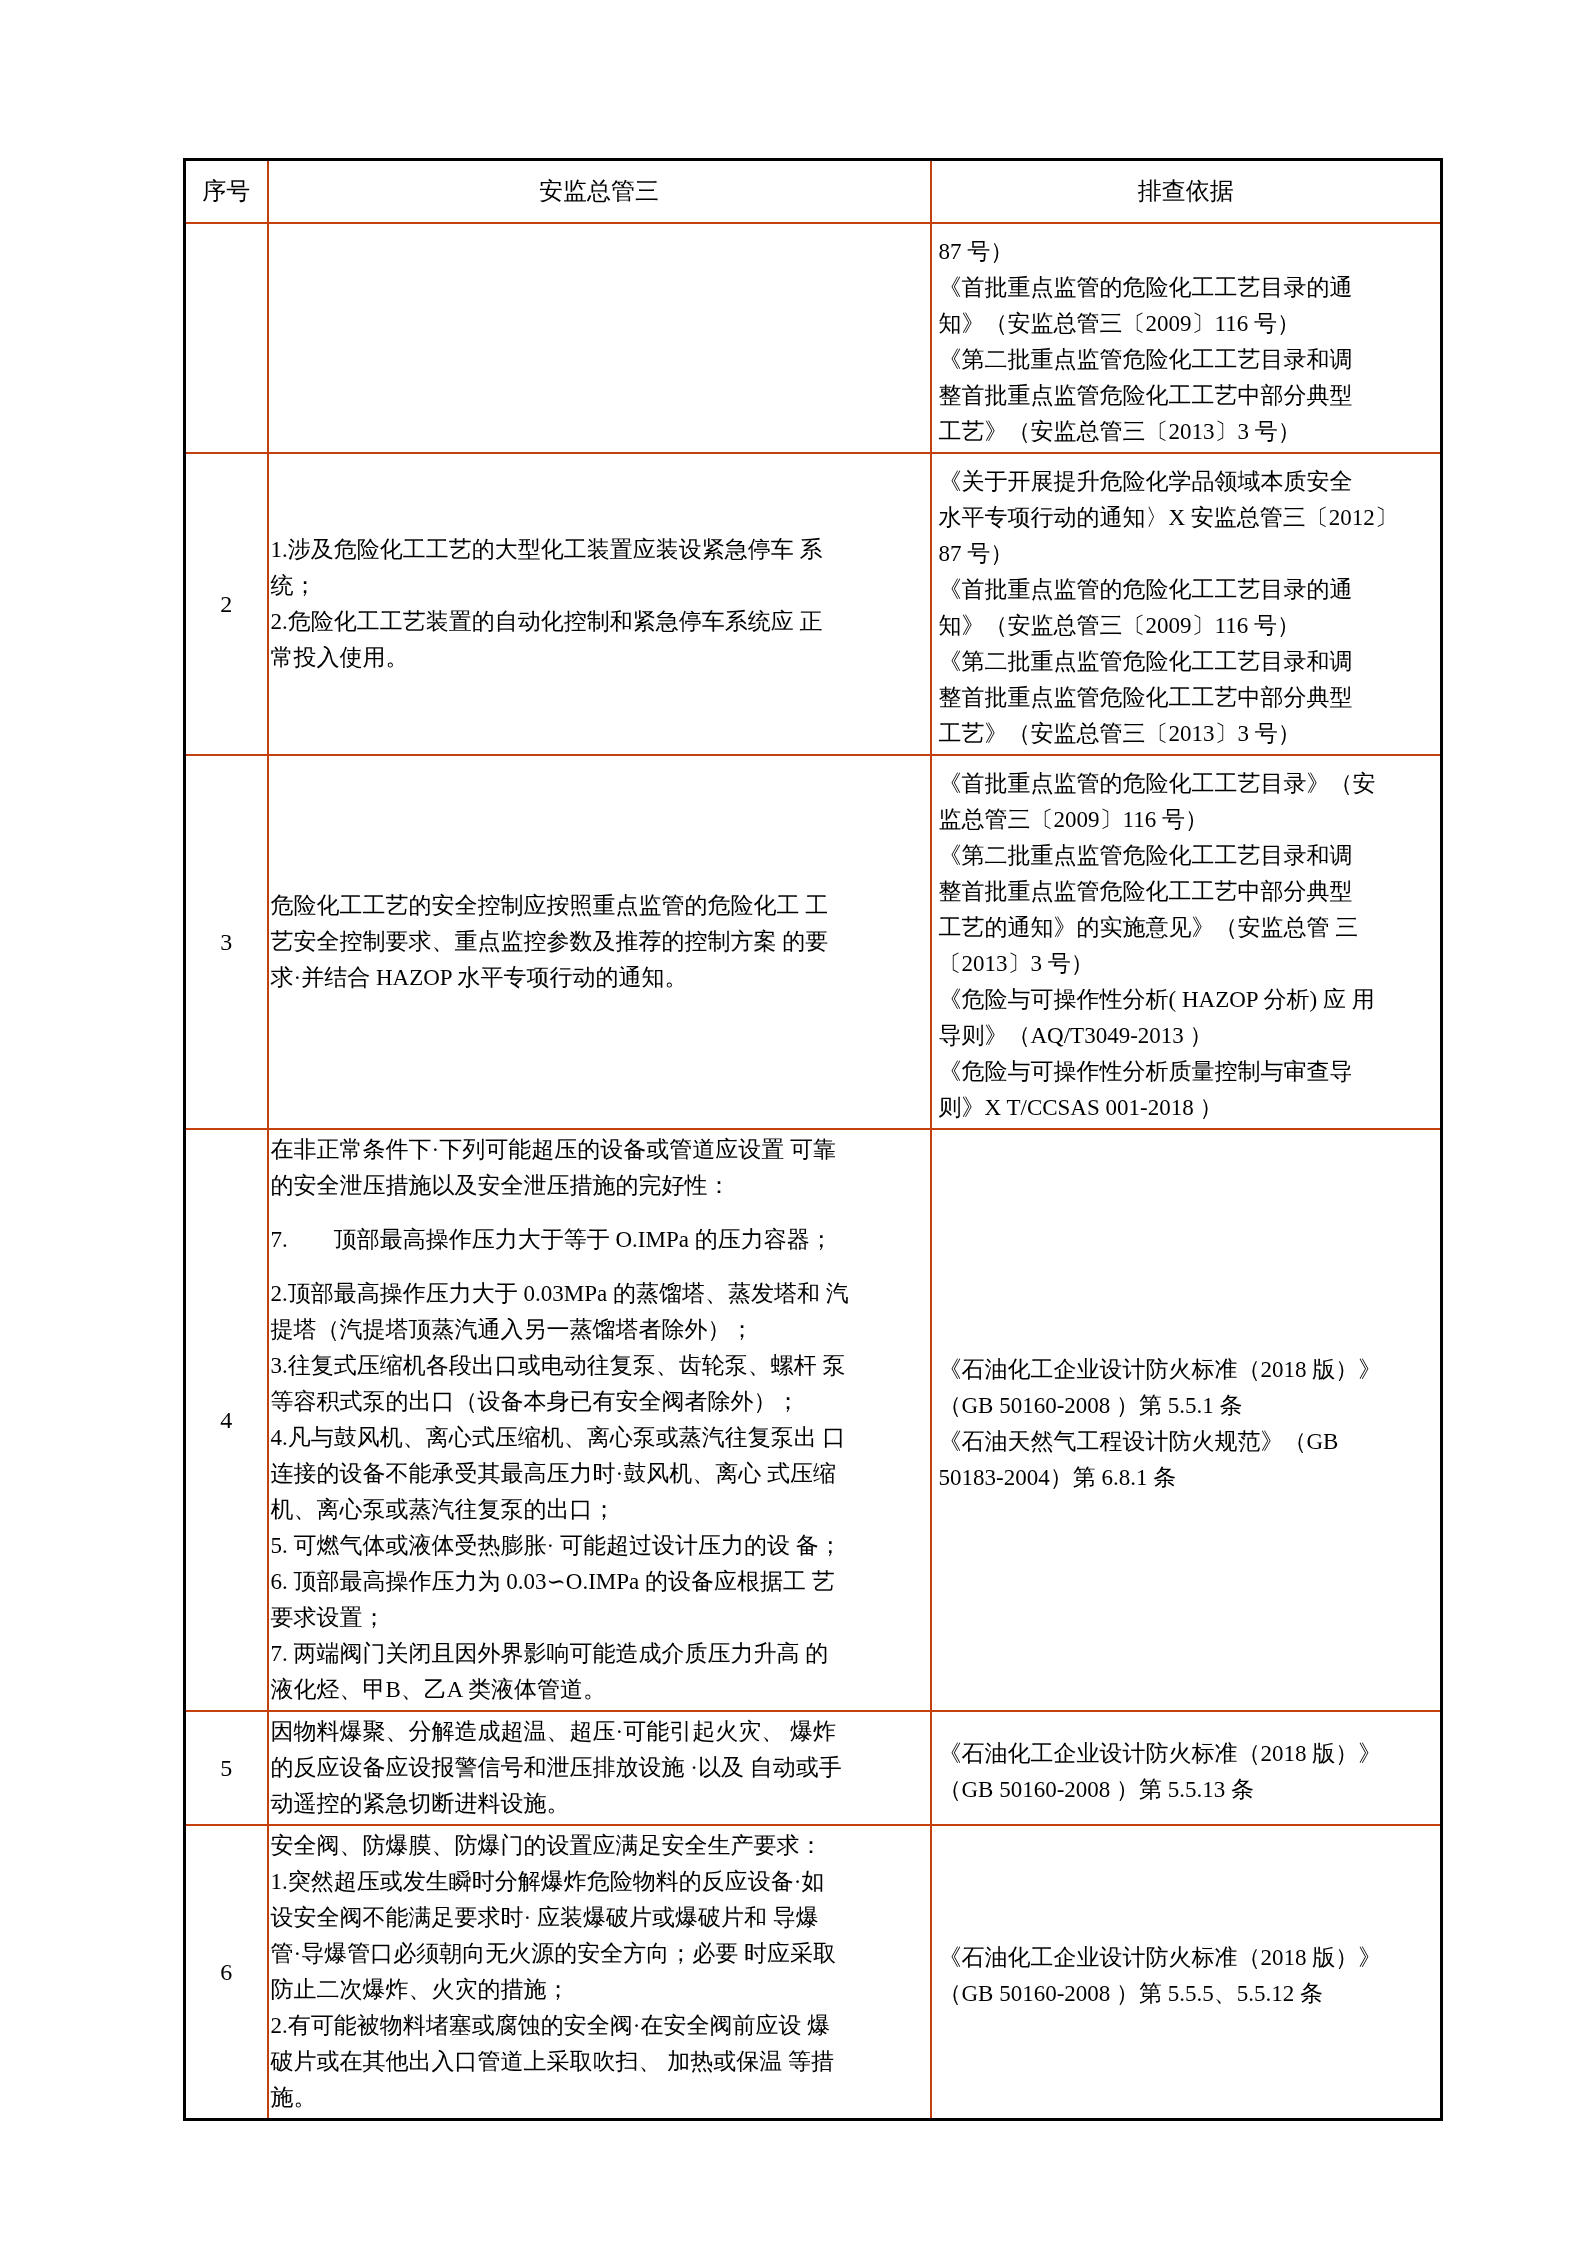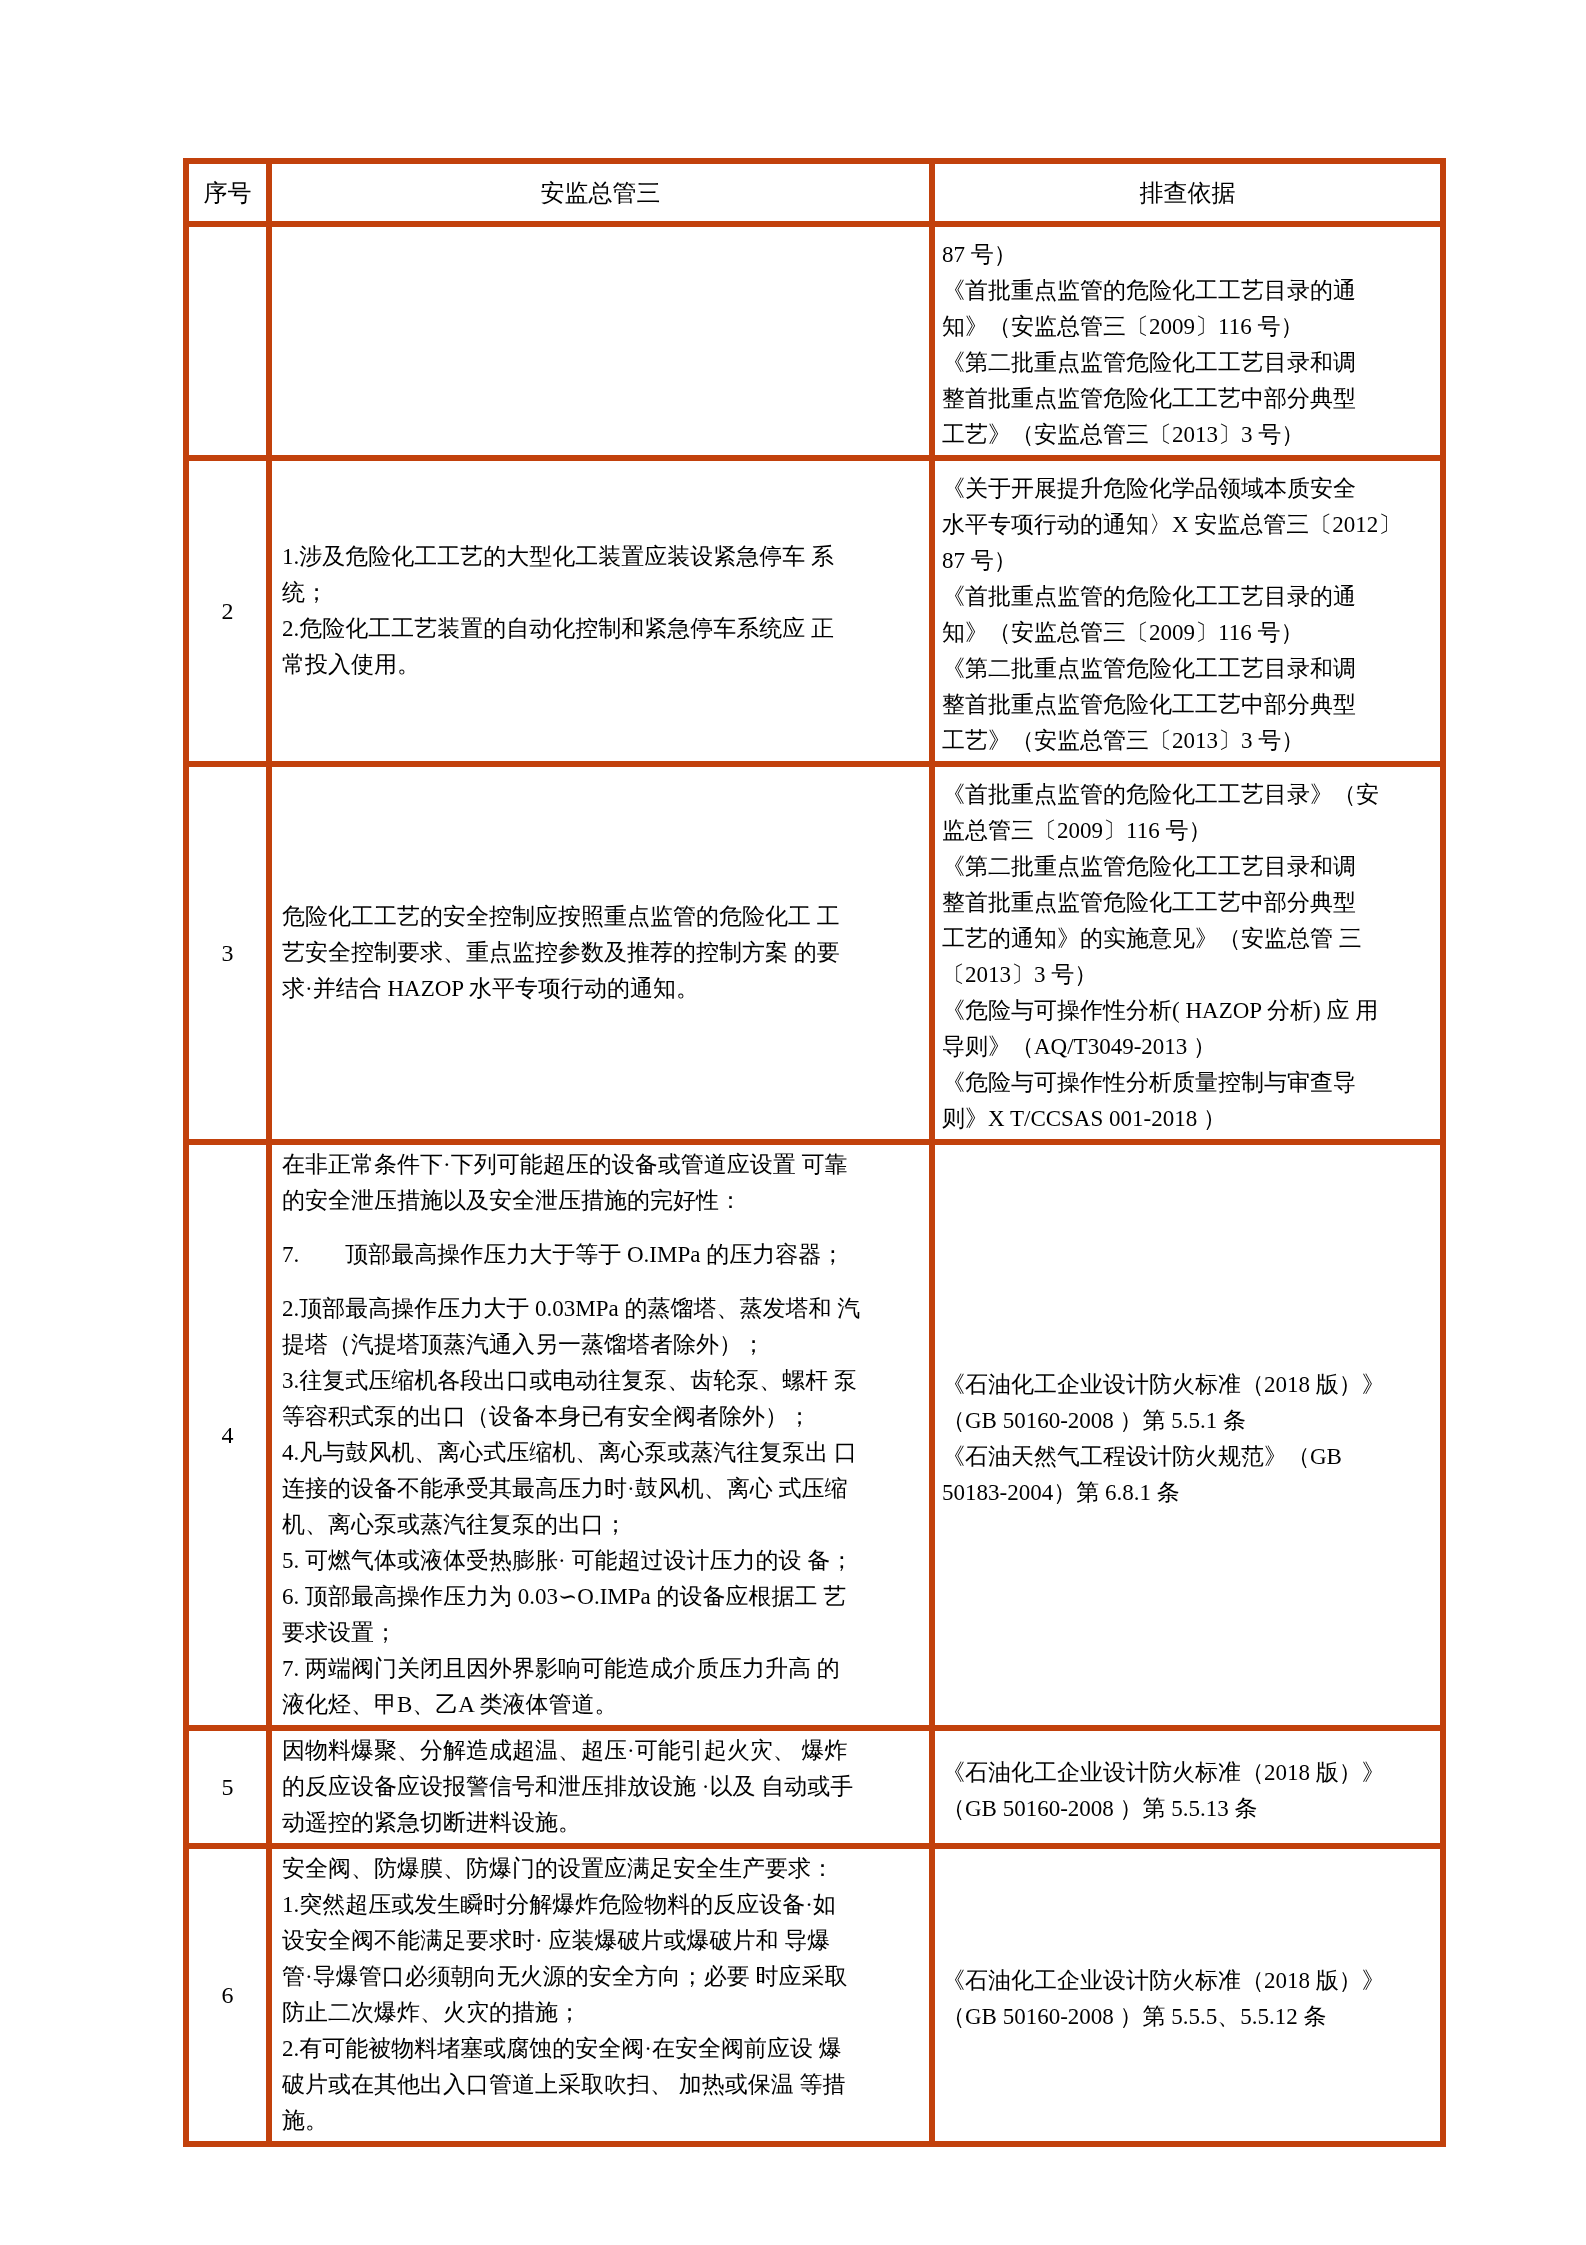--- a/index.html
+++ b/index.html
@@ -28,21 +28,21 @@
     width: 1257px;
     border-collapse: collapse;
     table-layout: fixed;
     border: 3px solid #000;
   }
   col.c-no      { width: 83px;  }
   col.c-content { width: 663px; }
   col.c-basis   { width: 511px; }
 
   td {
-    border: 6px solid #c2410c;
+    border: 2px solid #c2410c;
     padding: 0;
     overflow: hidden;
     font-size: 23px;
     line-height: 36px;
     vertical-align: middle;
   }
   tr.r-head { height: 63px; }
   tr.r1 { height: 222px; }
   tr.r2 { height: 295px; }
   tr.r3 { height: 362px; }
@@ -53,21 +53,21 @@
   td.h {
     text-align: center;
     vertical-align: middle;
     font-size: 24px;
   }
   td.no-cell {
     text-align: center;
     vertical-align: middle;
     font-size: 24px;
   }
-  td.content-cell { padding: 2px 6px 2px 10px; }
+  td.content-cell { padding: 2px 6px 2px 2px; }
   td.basis-cell   { padding: 10px 4px 2px 7px; }
   td.v-top  { vertical-align: top; }
   td.v-mid  { vertical-align: middle; }
 
   .ml {
     white-space: pre-wrap;
     word-break: break-all;
   }
   .para + .para { margin-top: 18px; }
 </style>

